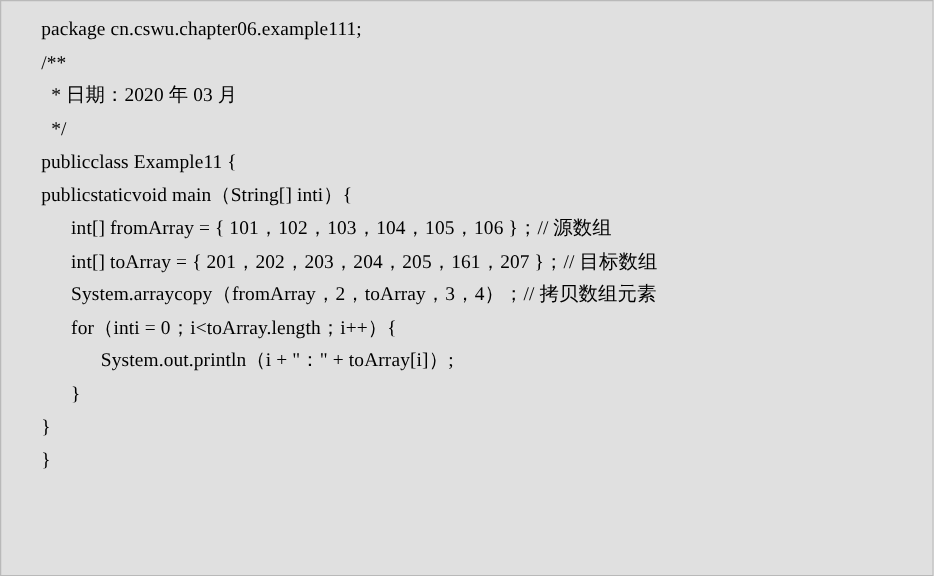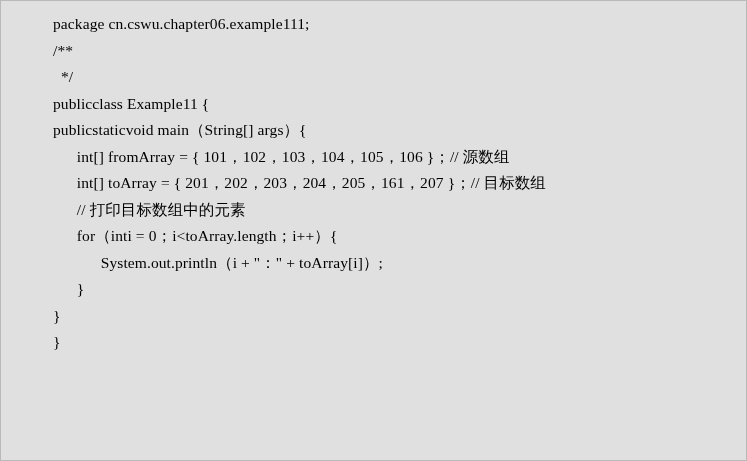--- a/index.html
+++ b/index.html
@@ -21,36 +21,37 @@
     box-sizing: border-box;
     width: 100%;
     height: 100%;
   }
   .code-line {
     font-family: "Liberation Serif", "DejaVu Serif", serif;
     font-size: 15.5px;
     line-height: 26.5px;
     color: #000000;
     white-space: pre;
-    padding-left: 52px;
+    padding-left: 32px;
     letter-spacing: 0.1px;
   }
 </style>
 </head>
 <body>
 
 <div id="page">
   <div class="code-block">
     <div class="code-line">package cn.cswu.chapter06.example111;</div>
     <div class="code-line">/**</div>
+    <div class="code-line">  * 日期：2020 年 03 月</div>
     <div class="code-line">  */</div>
     <div class="code-line">publicclass Example11 {</div>
-    <div class="code-line">publicstaticvoid main（String[] args）{</div>
+    <div class="code-line">publicstaticvoid main（String[] inti）{</div>
     <div class="code-line">      int[] fromArray = { 101，102，103，104，105，106 }；// 源数组</div>
     <div class="code-line">      int[] toArray = { 201，202，203，204，205，161，207 }；// 目标数组</div>
-    <div class="code-line">      // 打印目标数组中的元素</div>
+    <div class="code-line">      System.arraycopy（fromArray，2，toArray，3，4）；// 拷贝数组元素</div>
     <div class="code-line">      for（inti = 0；i&lt;toArray.length；i++）{</div>
     <div class="code-line">            System.out.println（i + "：" + toArray[i]）;</div>
     <div class="code-line">      }</div>
     <div class="code-line">}</div>
     <div class="code-line">}</div>
   </div>
 </div>
 
 </body></html>

